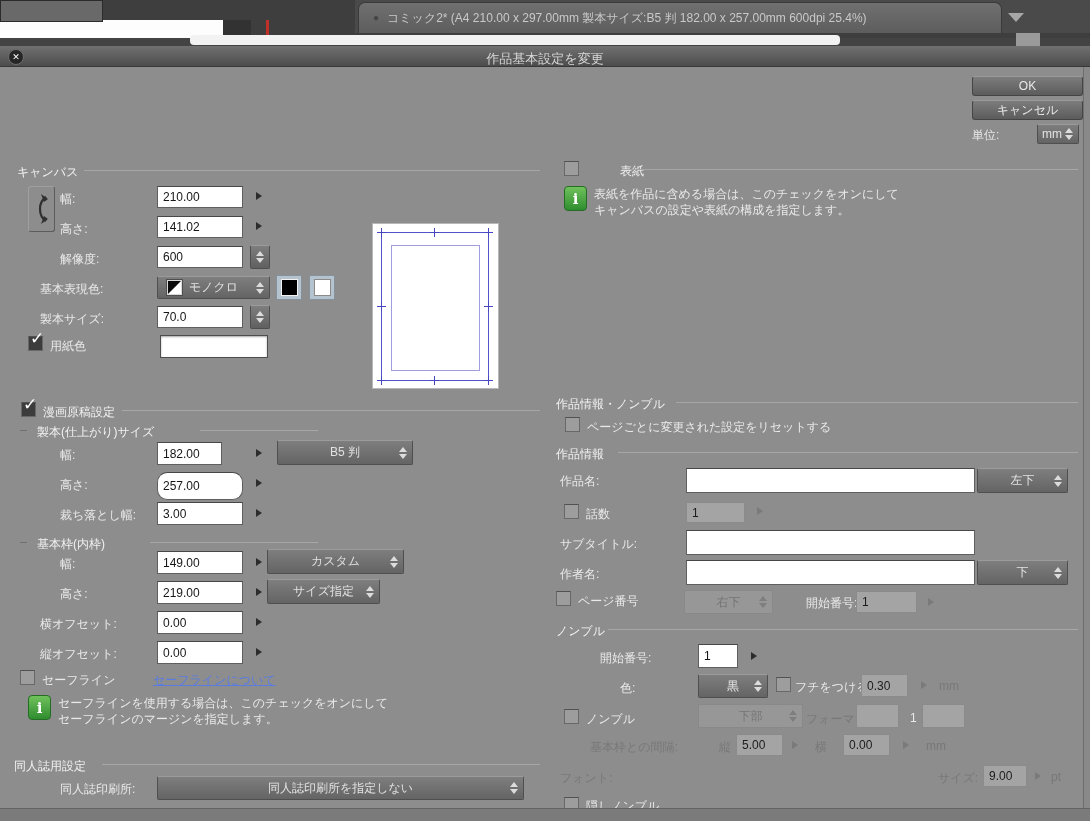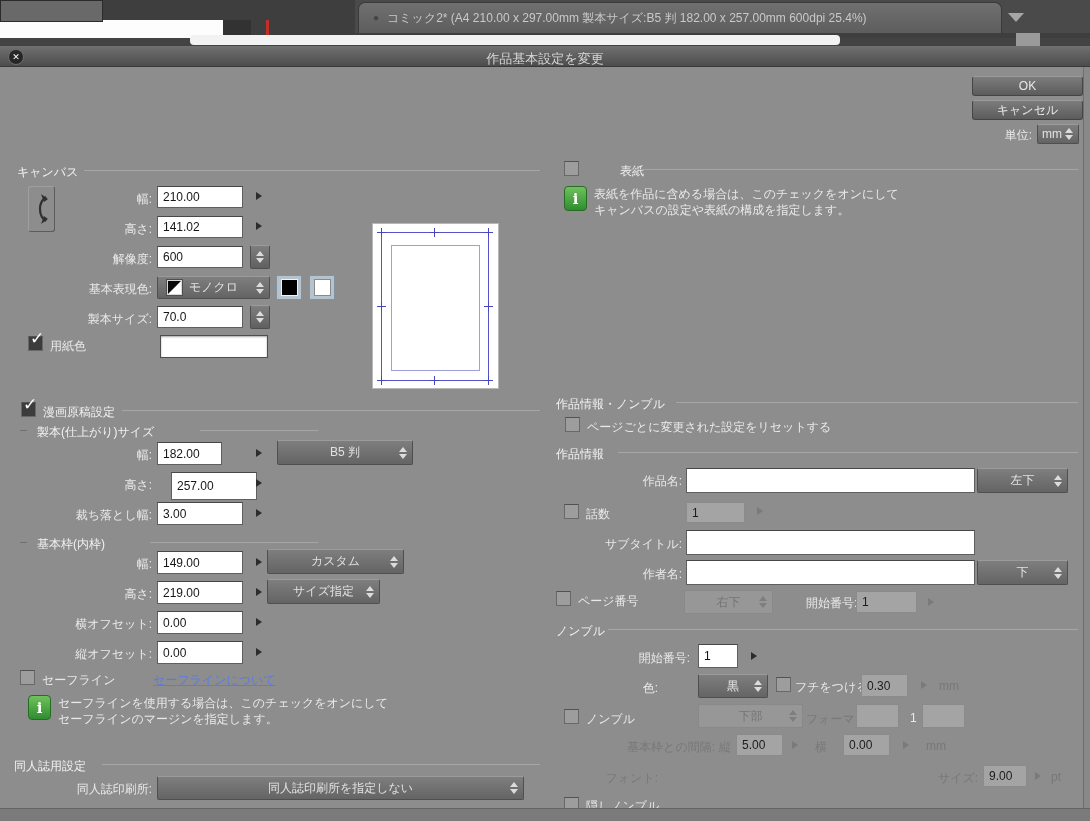--- a/index.html
+++ b/index.html
@@ -28,21 +28,21 @@
             color:#fff;font-size:9px;font-weight:bold;display:flex;align-items:center;justify-content:center;box-sizing:border-box;}
   .dlg-title{left:0;top:50px;width:1090px;text-align:center;color:#d8d8d8;font-size:13px;}
   
   .body-edge-r{left:1083px;top:67px;width:7px;height:741px;background:#898989;border-left:1px solid #6e6e6e;box-sizing:border-box;}
   .body-bottom{left:0;top:808px;width:1090px;height:13px;background:#7b7b7b;border-top:1px solid #646464;box-sizing:border-box;}
   
   .sec{font-size:12px;color:#f1f1f1;white-space:nowrap;}
   .hr{height:1px;background:#a6a6a6;}
   .dash{width:7px;height:1px;background:#707070;}
   .lbl{font-size:12px;color:#e9e9e9;white-space:nowrap;}
-  .lbl.r{text-align:right;}
+  .lbl.r{}
   .lbl.dis{color:#787878;}
   .inp{background:#fff;border:1px solid #5f5f5f;border-top-color:#474747;font-size:12px;color:#161616;
        padding:0 5px;display:flex;align-items:center;box-sizing:border-box;}
   .inp.dis{background:#a4a4a4;border-color:#8b8b8b;color:#1c1c1c;}
   .dd{background:linear-gradient(#7e7e7e,#646464);border:1px solid #4f4f4f;border-top-color:#9b9b9b;border-radius:2px;
       font-size:12px;color:#e2e2e2;display:flex;align-items:center;justify-content:center;box-sizing:border-box;}
   .dd.dis{background:#979797;border:1px solid #898989;color:#757575;}
   .utri{width:0;height:0;border-left:4px solid transparent;border-right:4px solid transparent;border-bottom:5px solid #dcdcdc;}
   .dtri{width:0;height:0;border-left:4px solid transparent;border-right:4px solid transparent;border-top:5px solid #dcdcdc;}
   .dd.dis .utri{border-bottom-color:#7e7e7e;}
@@ -194,21 +194,21 @@
   <div class="abs rtri" style="left:256px;top:449px;"></div>
   <div class="abs dd" style="left:277px;top:440px;width:136px;height:25px;">
     <span>B5 判</span>
     <span class="ddstep">
         <i class="utri"></i>
         <i class="dtri"></i>
       </span>
   </div>
 
   <div class="abs lbl r" style="left:60px;top:477px;width:92px;">高さ:</div>
-  <div class="abs inp" style="left:171px;top:472px;width:86px;height:28px;">257.00</div>
+  <div class="abs inp" style="left:157px;top:472px;width:86px;height:28px;border-radius:10px;">257.00</div>
   <div class="abs rtri" style="left:256px;top:479px;"></div>
 
   <div class="abs lbl r" style="left:60px;top:507px;width:92px;">裁ち落とし幅:</div>
   <div class="abs inp" style="left:157px;top:502px;width:86px;height:23px;">3.00</div>
   <div class="abs rtri" style="left:256px;top:509px;"></div>
 
   <div class="abs dash" style="left:20px;top:542px;"></div>
   <div class="abs sec" style="left:37px;top:536px;">基本枠(内枠)</div>
   <div class="abs hr" style="left:150px;top:542px;width:168px;"></div>
 

